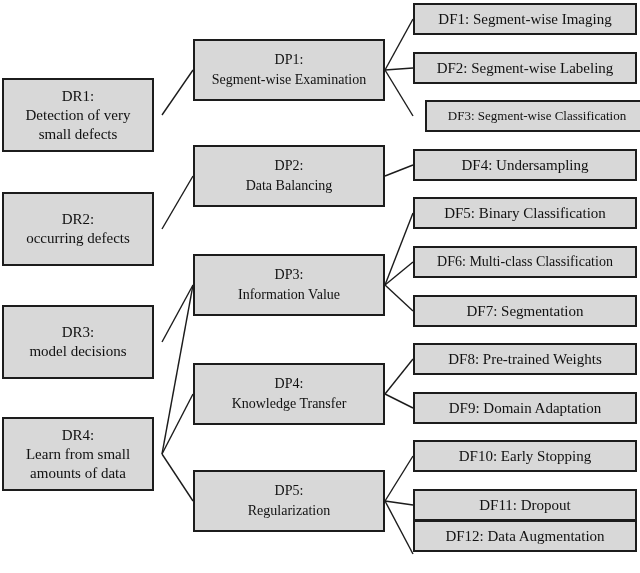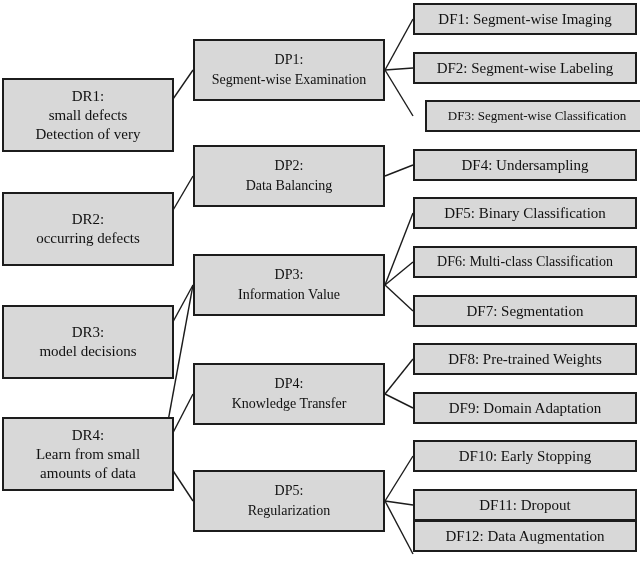--- a/index.html
+++ b/index.html
@@ -27,21 +27,21 @@
     box-sizing: border-box;
     background: var(--fill, #d8d8d8);
     border: 2px solid var(--border, #1c1c1c);
     display: flex;
     flex-direction: column;
     align-items: center;
     justify-content: center;
     text-align: center;
     z-index: 1;
   }
-  .dr { left: 2px;  width: 172px; height: 74px; font-size: 15px; line-height: 19px; }
+  .dr { left: 2px;  width: 152px; height: 74px; font-size: 15px; line-height: 19px; }
   .dp { left: 193px; width: 192px; height: 62px; font-size: 14px; line-height: 20px; align-items: center; }
   .df { left: 413px; width: 224px; height: 32px; font-size: 15px; }
   .df.small  { font-size: 13px; margin-left: 12px; }
   .df.medium { font-size: 14px; }
   .t, .s, .label { white-space: nowrap; }
 </style>
 </head>
 <body>
 
 <div class="canvas">
@@ -62,22 +62,22 @@
       <line x1="385" y1="285" x2="413" y2="311" stroke="#1c1c1c" stroke-width="1.4"></line>
       <line x1="385" y1="394" x2="413" y2="359" stroke="#1c1c1c" stroke-width="1.4"></line>
       <line x1="385" y1="394" x2="413" y2="408" stroke="#1c1c1c" stroke-width="1.4"></line>
       <line x1="385" y1="501" x2="413" y2="456" stroke="#1c1c1c" stroke-width="1.4"></line>
       <line x1="385" y1="501" x2="413" y2="505" stroke="#1c1c1c" stroke-width="1.4"></line>
       <line x1="385" y1="501" x2="413" y2="554" stroke="#1c1c1c" stroke-width="1.4"></line>
     </svg>
 
   <div class="node dr" style="top:78px">
     <div class="t">DR1:</div>
+    <div class="s">Detection of very</div>
     <div class="s">small defects</div>
-    <div class="s">Detection of very</div>
   </div>
   <div class="node dr" style="top:192px">
     <div class="t">DR2:</div>
     <div class="s">occurring defects</div>
   </div>
   <div class="node dr" style="top:305px">
     <div class="t">DR3:</div>
     <div class="s">model decisions</div>
   </div>
   <div class="node dr" style="top:417px">

